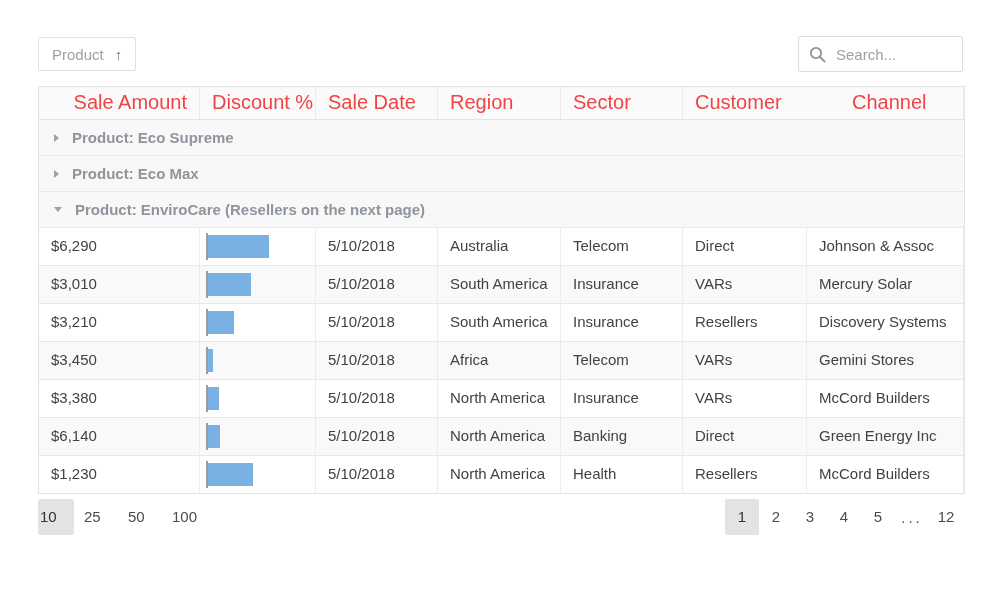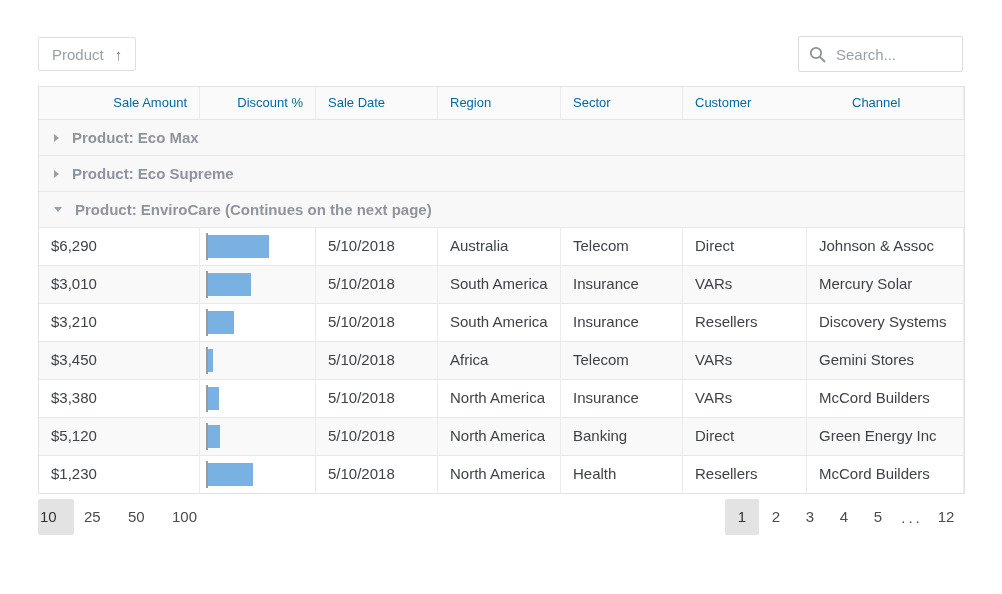--- a/index.html
+++ b/index.html
@@ -18,21 +18,21 @@
           display:flex;align-items:center;box-sizing:border-box;padding:0 8px 0 10px;}
   .search svg{flex:0 0 auto;margin-right:8px;}
   .search input{border:0;outline:none;flex:1;min-width:0;font-size:15px;color:#3f4246;
                 font-family:"Liberation Sans","DejaVu Sans",sans-serif;background:transparent;}
   .search input::placeholder{color:#9aa1a8;}
 
   
   .grid{position:absolute;left:38px;top:86px;width:925px;border:1px solid #e3e3e3;
         box-sizing:content-box;background:#fff;}
   .hrow{display:flex;height:32px;background:#fafafa;border-bottom:1px solid #e4e4e4;}
-  .hcell{box-sizing:border-box;height:32px;line-height:31px;font-size:13px;color:#0369a1;
+  .hcell{box-sizing:border-box;height:32px;line-height:31px;font-size:20px;color:#ef4444;
          padding:0 12px;border-right:1px solid #ececec;white-space:nowrap;overflow:hidden;cursor:pointer;}
   .hcell.right{text-align:right;}
   .c0{width:161px;}.c1{width:116px;}.c2{width:122px;}.c3{width:123px;}
   .c4{width:122px;}.c5{width:124px;}.c6{width:157px;border-right:none;}
 
   .grow{display:flex;align-items:center;height:36px;background:#f8f8f8;
         border-bottom:1px solid #e8e8e8;padding-left:15px;box-sizing:border-box;cursor:pointer;}
   .grow .glabel{margin-left:13px;font-weight:bold;font-size:15px;color:#8f959c;}
   .tri-right{width:0;height:0;border-top:4px solid transparent;border-bottom:4px solid transparent;
              border-left:5px solid #9aa0a6;display:inline-block;cursor:pointer;}
@@ -86,29 +86,29 @@
         <div class="hcell c1 right">Discount %</div>
         <div class="hcell c2">Sale Date</div>
         <div class="hcell c3">Region</div>
         <div class="hcell c4">Sector</div>
         <div class="hcell c6">Customer</div>
         <div class="hcell c5">Channel</div>
       </div>
     <div id="grid-body">
         <div class="grow">
           <span class="tri-right"></span>
-          <span class="glabel">Product: Eco Max</span>
+          <span class="glabel">Product: Eco Supreme</span>
         </div>
         <div class="grow">
           <span class="tri-right"></span>
-          <span class="glabel">Product: Eco Supreme</span>
+          <span class="glabel">Product: Eco Max</span>
         </div>
         <div class="grow">
           <span class="tri-down"></span>
-          <span class="glabel">Product: EnviroCare (Continues on the next page)</span>
+          <span class="glabel">Product: EnviroCare (Resellers on the next page)</span>
         </div>
         <div class="drow">
           <div class="dcell c0 right">$6,290</div>
           <div class="dcell c1 barcell">
             <span class="bar-axis"></span>
             <span class="bar" style="width: 61px; background: rgb(121, 178, 226);"></span>
           </div>
           <div class="dcell c2">5/10/2018</div>
           <div class="dcell c3">Australia</div>
           <div class="dcell c4">Telecom</div>
@@ -157,21 +157,21 @@
             <span class="bar-axis"></span>
             <span class="bar" style="width: 11px; background: rgb(121, 178, 226);"></span>
           </div>
           <div class="dcell c2">5/10/2018</div>
           <div class="dcell c3">North America</div>
           <div class="dcell c4">Insurance</div>
           <div class="dcell c5">VARs</div>
           <div class="dcell c6">McCord Builders</div>
         </div>
         <div class="drow alt">
-          <div class="dcell c0 right">$5,120</div>
+          <div class="dcell c0 right">$6,140</div>
           <div class="dcell c1 barcell">
             <span class="bar-axis"></span>
             <span class="bar" style="width: 12px; background: rgb(121, 178, 226);"></span>
           </div>
           <div class="dcell c2">5/10/2018</div>
           <div class="dcell c3">North America</div>
           <div class="dcell c4">Banking</div>
           <div class="dcell c5">Direct</div>
           <div class="dcell c6">Green Energy Inc</div>
         </div>

